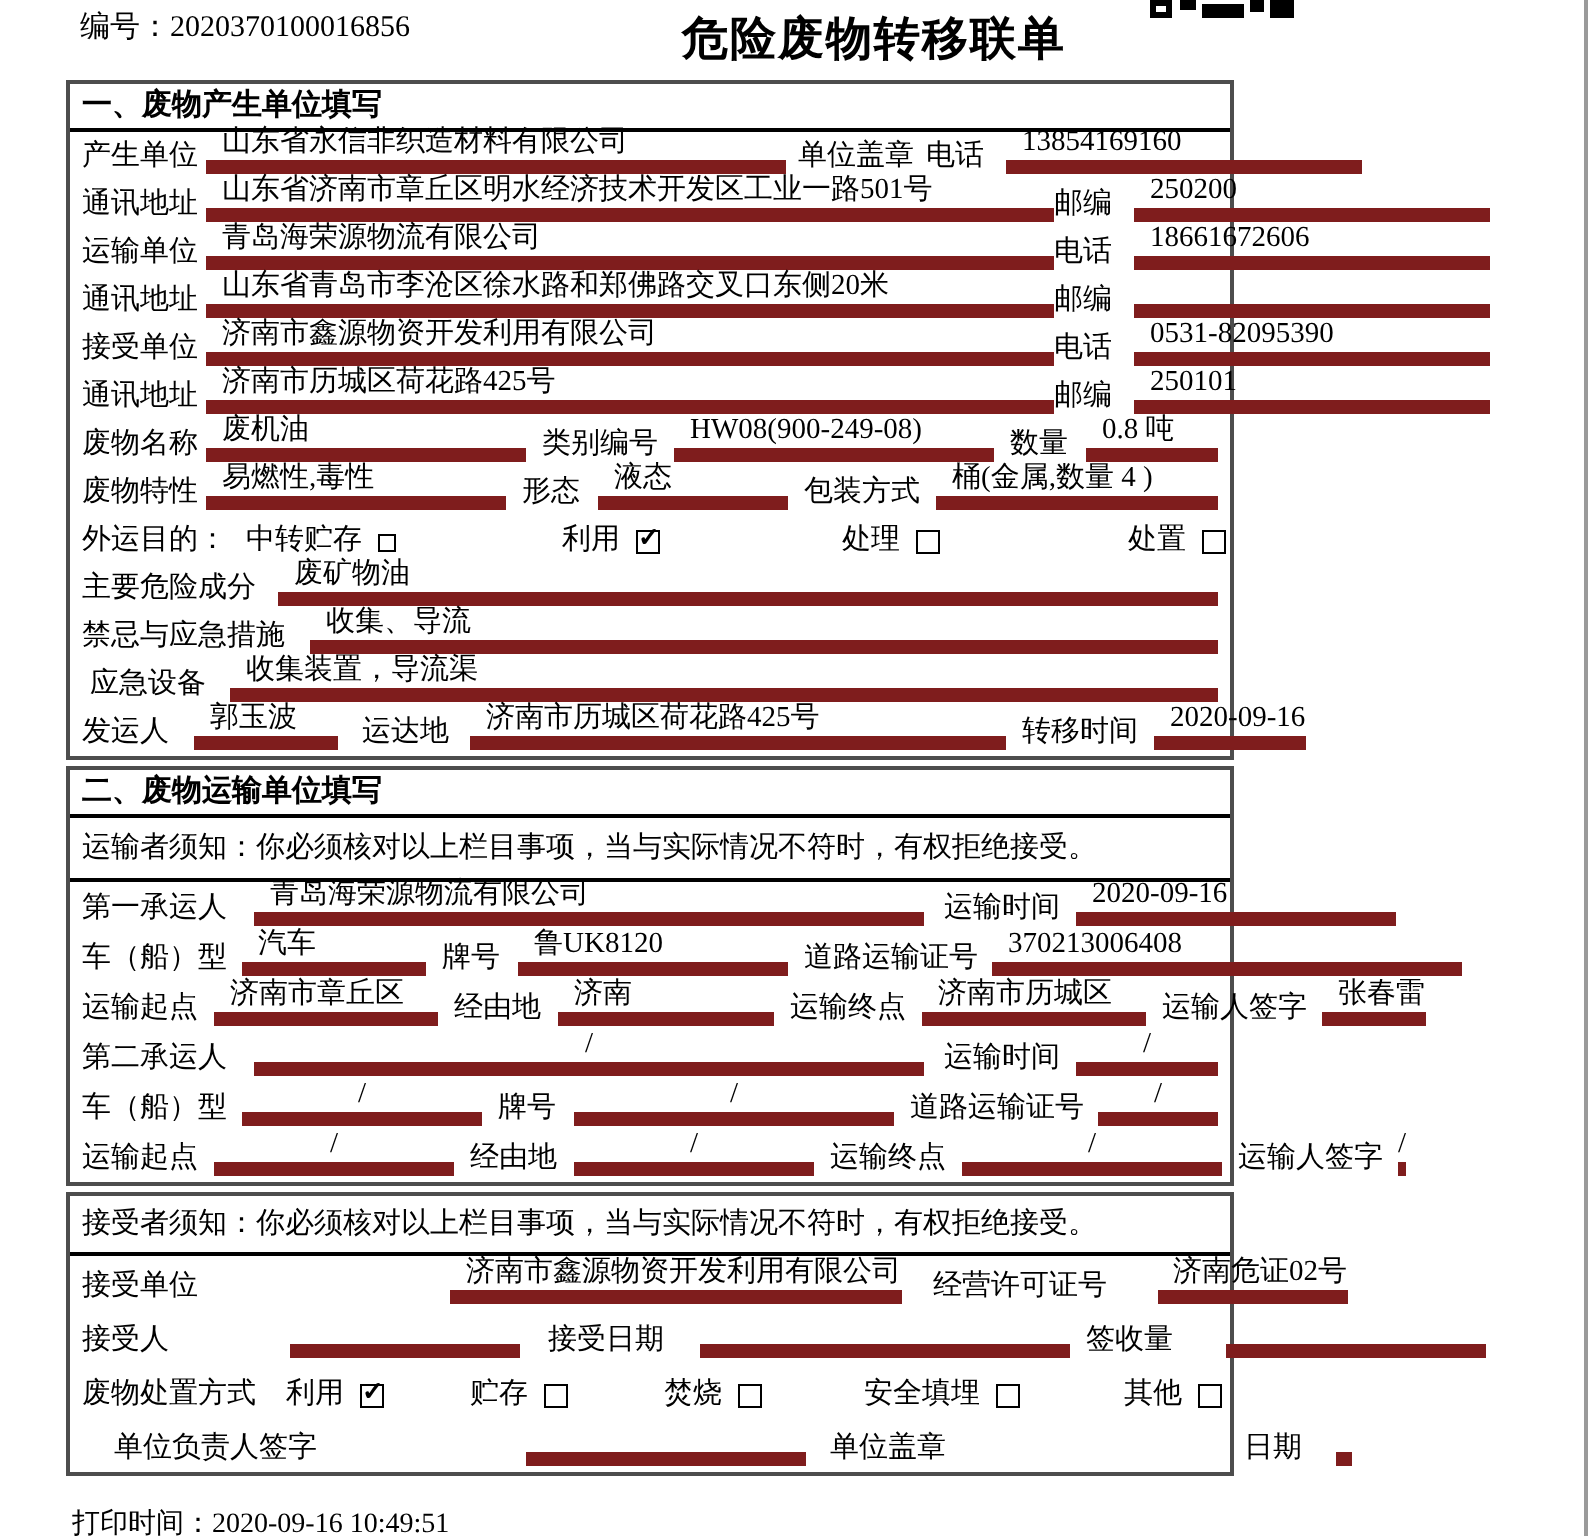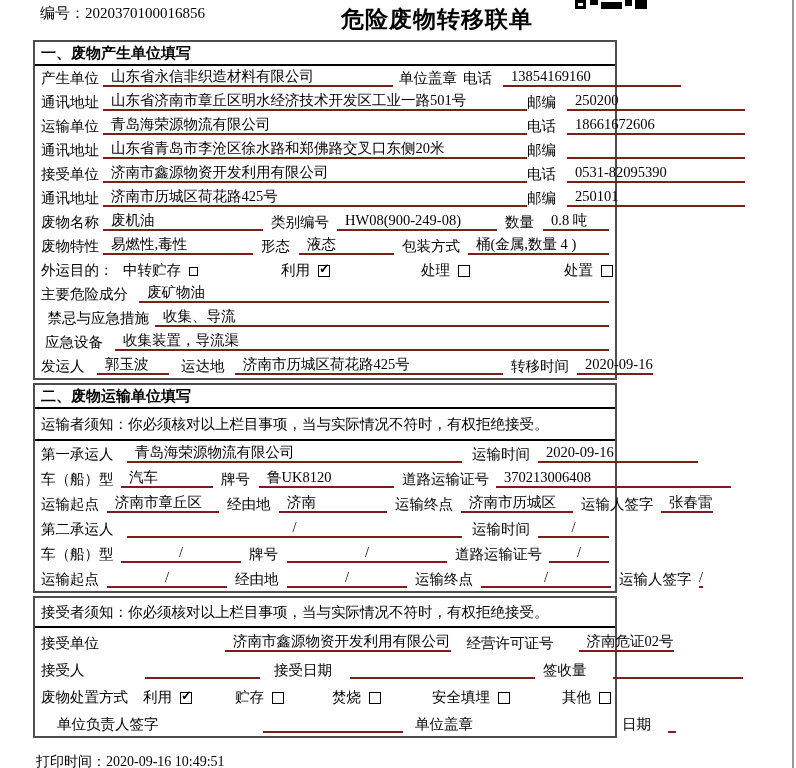--- a/index.html
+++ b/index.html
@@ -19,21 +19,21 @@
              border-bottom:2px solid #000;padding-left:6px;}
   .notice{height:30px;line-height:30px;font-size:14.5px;border-bottom:2px solid #000;
           padding-left:6px;white-space:nowrap;}
   .sec3 .notice{height:28px;line-height:28px;}
   .frow{display:flex;align-items:flex-end;padding:0 6px 3px 6px;box-sizing:border-box;}
   .sec1 .frow{height:24px;}
   .sec2 .frow{height:25px;}
   .sec3 .frow{height:27px;}
   .seg{display:block;box-sizing:border-box;white-space:nowrap;}
   .lab{font-size:14.5px;line-height:18px;}
-  .fld{border-bottom:2px solid #7f1d1d;font-size:14.5px;line-height:18px;padding-left:8px;
+  .fld{border-bottom:7px solid #7f1d1d;font-size:14.5px;line-height:18px;padding-left:8px;
        overflow:visible;margin-top:20px;}
   .fld.ctr{text-align:center;padding-left:0;}
   .gap{border:none;}
   .chk{display:flex;align-items:center;font-size:14.5px;line-height:18px;}
   .box{width:12px;height:12px;border:1.6px solid #000;margin-left:8px;position:relative;
        top:1px;flex:0 0 auto;box-sizing:border-box;}
   .box.sm{width:9px;height:9px;}
   .tick{position:absolute;left:0;top:-6px;font-size:13px;font-weight:bold;}
   .footer{position:absolute;left:36px;top:753px;font-size:14px;white-space:nowrap;}
 </style>
@@ -155,21 +155,21 @@
             <span>处置</span>
             <span class="box"></span>
           </span>
         </div>
         <div class="frow">
           <span class="seg lab" style="flex: 0 0 92px;">主要危险成分</span>
           <span class="seg gap" style="flex: 0 0 6px;"></span>
           <span class="seg fld" style="flex: 1 1 0px;">废矿物油</span>
         </div>
         <div class="frow">
-          <span class="seg lab" style="flex: 0 0 108px; text-align: right;">禁忌与应急措施</span>
+          <span class="seg lab" style="flex: 0 0 108px;">禁忌与应急措施</span>
           <span class="seg gap" style="flex: 0 0 6px;"></span>
           <span class="seg fld" style="flex: 1 1 0px;">收集、导流</span>
         </div>
         <div class="frow">
           <span class="seg lab" style="flex: 0 0 62px; text-align: right;">应急设备</span>
           <span class="seg gap" style="flex: 0 0 12px;"></span>
           <span class="seg fld" style="flex: 1 1 0px;">收集装置，导流渠</span>
         </div>
         <div class="frow">
           <span class="seg lab" style="flex: 0 0 48px;">发运人</span>

